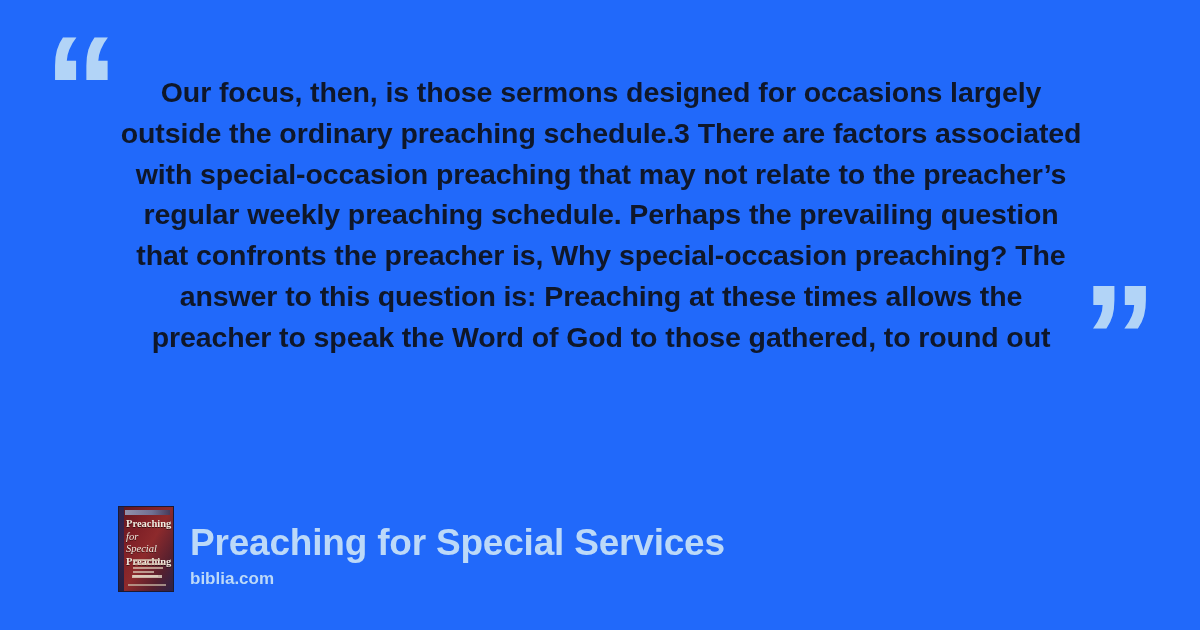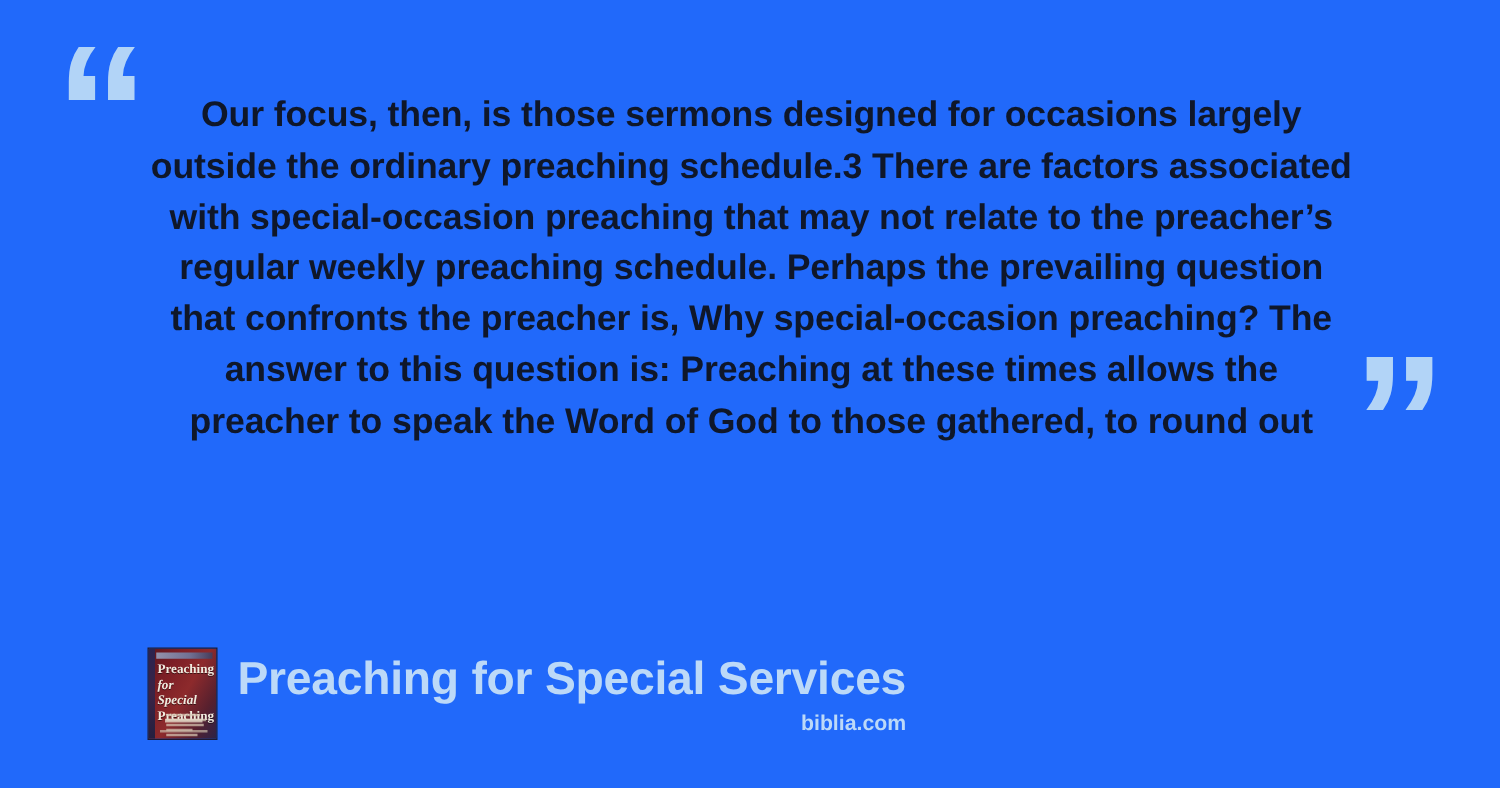--- a/index.html
+++ b/index.html
@@ -67,21 +67,21 @@
     bottom: 38px;
     display: flex;
     align-items: flex-end;
     gap: 16px;
   }
 
   
   .book-cover {
     position: relative;
     width: 56px;
-    height: 74px;
+    height: 86px;
     flex: 0 0 auto;
     background: linear-gradient(120deg, #5b1620 0%, #7d1f26 28%, #8d2a2c 52%, #57202e 78%, #2c2348 100%);
     border: 1px solid #1c1a33;
     box-sizing: border-box;
     overflow: hidden;
   }
   .book-cover .spine {
     position: absolute;
     left: 0; top: 0; bottom: 0;
     width: 5px;
@@ -102,21 +102,21 @@
     color: #f2ece0;
     font-family: "Liberation Serif", serif;
     font-weight: 700;
     font-size: 10.5px;
     line-height: 12.5px;
     text-align: left;
     text-shadow: 0 1px 0 rgba(0,0,0,.55);
   }
   .book-cover .bc-title .it {
     font-style: italic;
-    font-weight: 700;
+    font-weight: 400;
   }
   .book-cover .bc-lines {
     position: absolute;
     left: 14px;
     right: 5px;
     top: 52px;
   }
   .book-cover .bc-lines i {
     display: block;
     height: 1.5px;
@@ -149,21 +149,20 @@
     background: #c9b9a6;
     opacity: .7;
     width: 72%;
     margin: 0 auto;
   }
 
   .footer-text {
     display: flex;
     flex-direction: column;
     justify-content: flex-end;
-    text-align: right;
   }
   .book-title {
     color: #bcd9f8;
     font-family: "Liberation Sans", sans-serif;
     font-weight: 700;
     font-size: 37px;
     line-height: 44px;
     letter-spacing: -0.2px;
     white-space: nowrap;
   }

